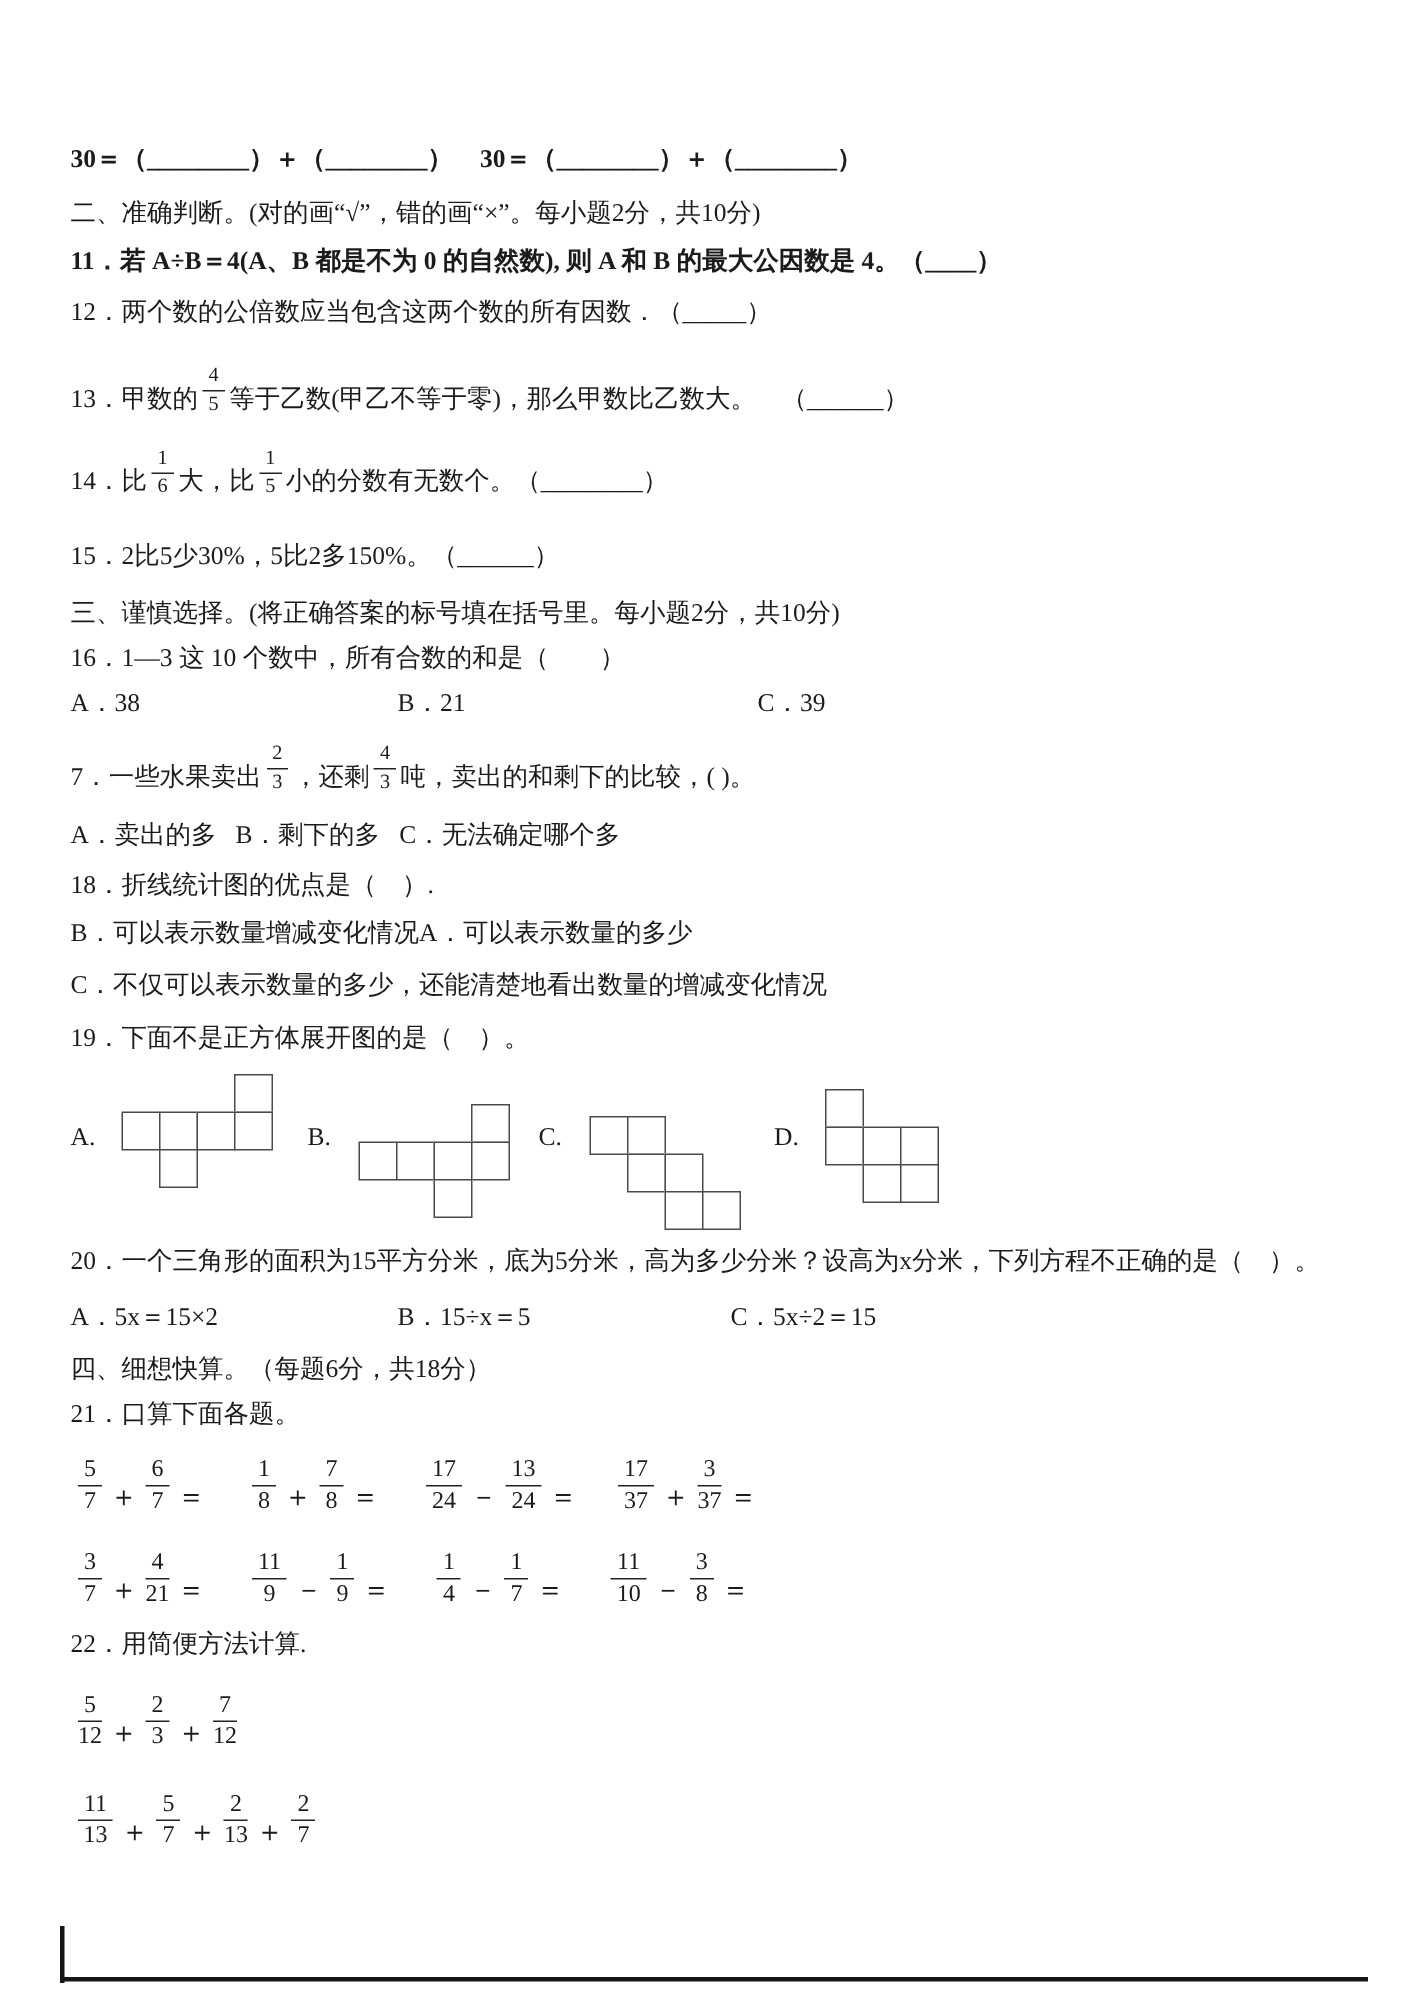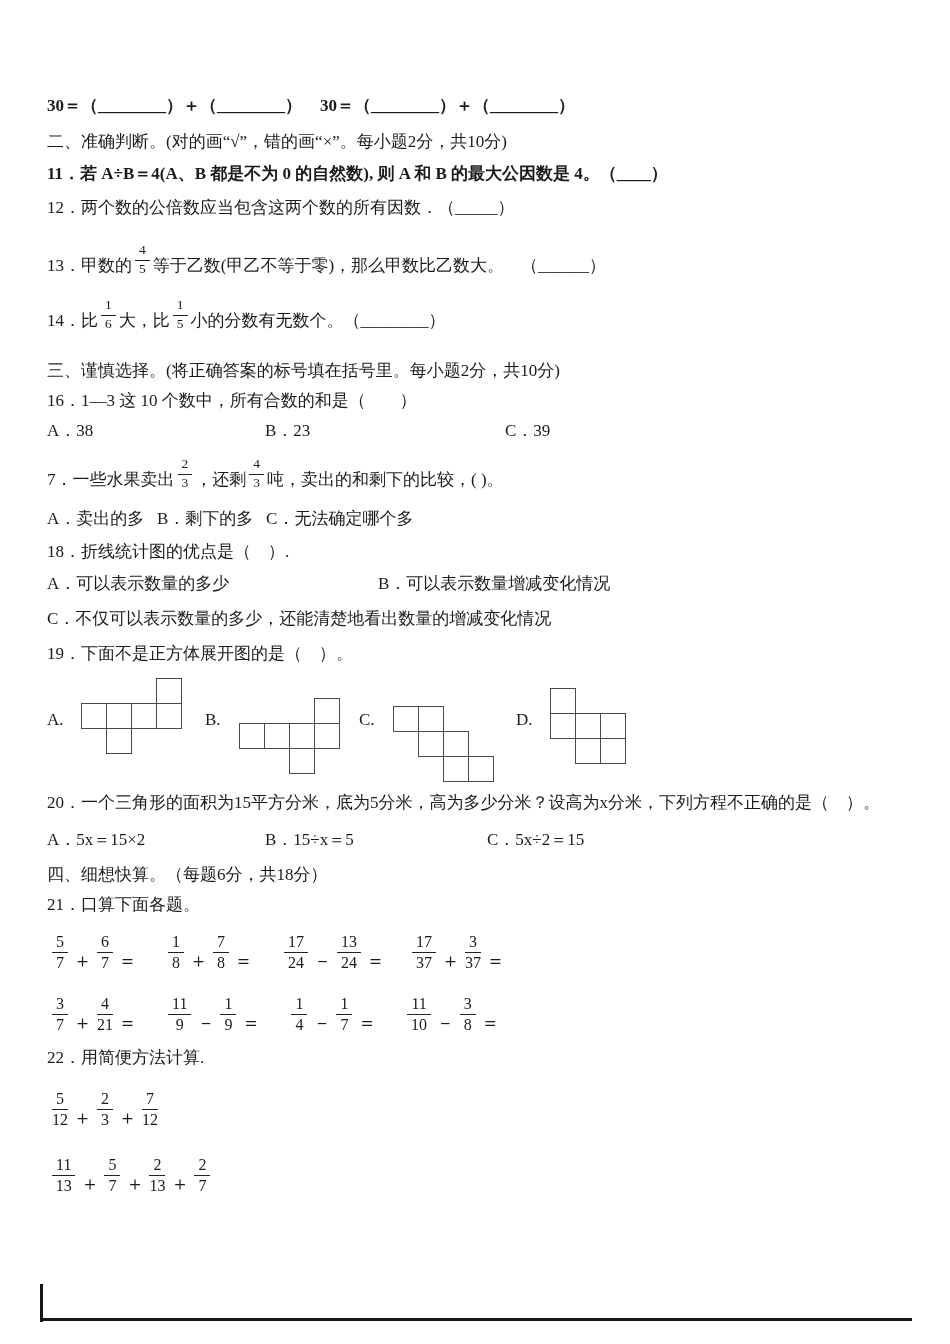--- a/index.html
+++ b/index.html
@@ -37,37 +37,38 @@
     <span class="o" style="width:273px">30＝（________）＋（________）</span>
     <span class="o">30＝（________）＋（________）</span>
   </div>
 
   <div class="line" style="margin-bottom:10px">二、准确判断。(对的画“√”，错的画“×”。每小题2分，共10分)</div>
 
   <div class="line semibold" style="margin-bottom:12px"><span class="txt">11．若 A÷B＝4(A、B 都是不为 0 的自然数), 则 A 和 B 的最大公因数是 4。（____）</span></div>
   <div class="line" style="margin-bottom:14px"><span class="txt">12．两个数的公倍数应当包含这两个数的所有因数．（_____）</span></div>
   <div class="line frac-line" style="margin-bottom:11px"><span class="txt">13．甲数的</span><span class="frac"><span class="num">4</span><span class="den">5</span></span><span class="txt">等于乙数(甲乙不等于零)，那么甲数比乙数大。　（______）</span></div>
   <div class="line frac-line" style="margin-bottom:28px"><span class="txt">14．比</span><span class="frac"><span class="num">1</span><span class="den">6</span></span><span class="txt">大，比</span><span class="frac"><span class="num">1</span><span class="den">5</span></span><span class="txt">小的分数有无数个。（________）</span></div>
+  <div class="line" style="margin-bottom:16px"><span class="txt">15．2比5少30%，5比2多150%。（______）</span></div>
 
   <div class="line" style="margin-bottom:8px">三、谨慎选择。(将正确答案的标号填在括号里。每小题2分，共10分)</div>
 
   <div class="line" style="margin-bottom:8px">16．1—3 这 10 个数中，所有合数的和是（　　）</div>
   <div class="line opts" style="margin-bottom:5px">
     <span class="o" style="width:218px">A．38</span>
-    <span class="o" style="width:240px">B．23</span>
+    <span class="o" style="width:240px">B．21</span>
     <span class="o">C．39</span>
   </div>
 
   <div class="line frac-line" style="margin-bottom:17px"><span class="txt">7．一些水果卖出</span><span class="frac"><span class="num">2</span><span class="den">3</span></span><span class="txt">，还剩</span><span class="frac"><span class="num">4</span><span class="den">3</span></span><span class="txt">吨，卖出的和剩下的比较，( )。</span></div>
   <div class="line" style="margin-bottom:11px">A．卖出的多   B．剩下的多   C．无法确定哪个多</div>
 
   <div class="line" style="margin-bottom:10px">18．折线统计图的优点是（　）.</div>
   <div class="line opts" style="margin-bottom:13px">
+    <span class="o">B．可以表示数量增减变化情况</span>
     <span class="o" style="width:331px">A．可以表示数量的多少</span>
-    <span class="o">B．可以表示数量增减变化情况</span>
   </div>
   <div class="line" style="margin-bottom:13px">C．不仅可以表示数量的多少，还能清楚地看出数量的增减变化情况</div>
 
   <div class="line" style="margin-bottom:13px">19．下面不是正方体展开图的是（　）。</div>
 
   <div class="nets-row" style="margin-bottom:10px">
     <div class="net-group">
       <span class="net-label">A.</span>
       <div class="net" style="margin-top: 0px; width: 101px; height: 76px;">
           <div class="cell" style="left: 75px; top: 0px;"></div>

